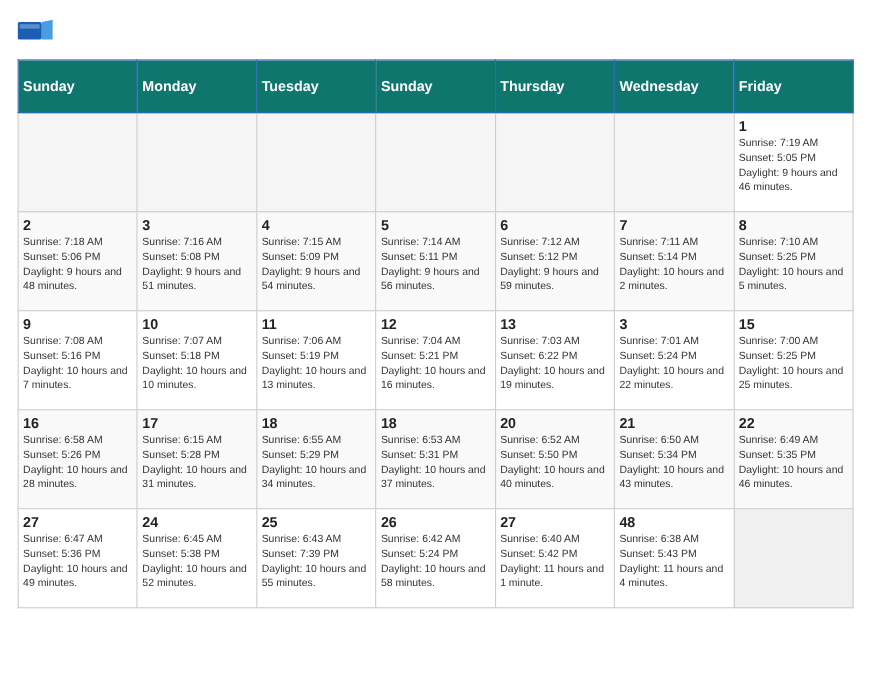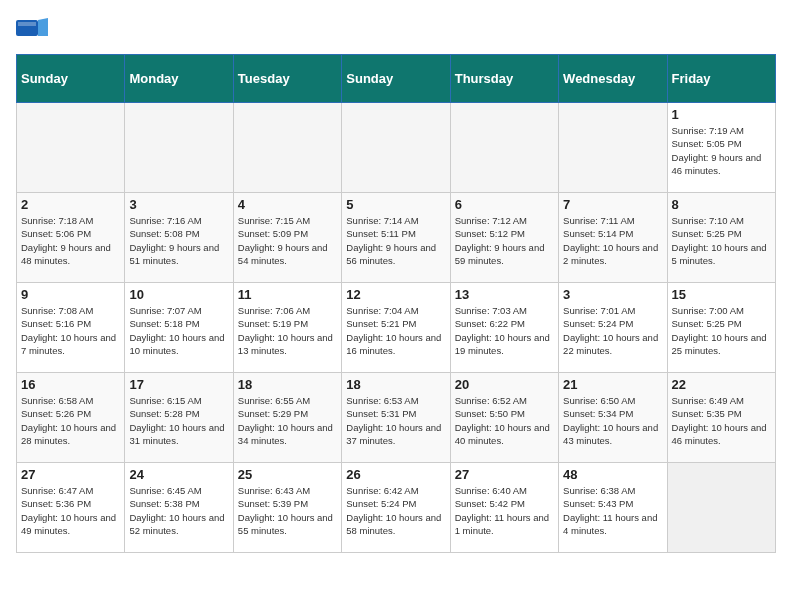--- a/index.html
+++ b/index.html
@@ -298,21 +298,21 @@
         <td>
           <span class="day-number">24</span>
           <div class="day-info">Sunrise: 6:45 AM
 Sunset: 5:38 PM
 Daylight: 10 hours
 and 52 minutes.</div>
         </td>
         <td>
           <span class="day-number">25</span>
           <div class="day-info">Sunrise: 6:43 AM
-Sunset: 5:39 PM
+Sunset: 7:39 PM
 Daylight: 10 hours
 and 55 minutes.</div>
         </td>
         <td>
           <span class="day-number">26</span>
           <div class="day-info">Sunrise: 6:42 AM
 Sunset: 5:24 PM
 Daylight: 10 hours
 and 58 minutes.</div>
         </td>

